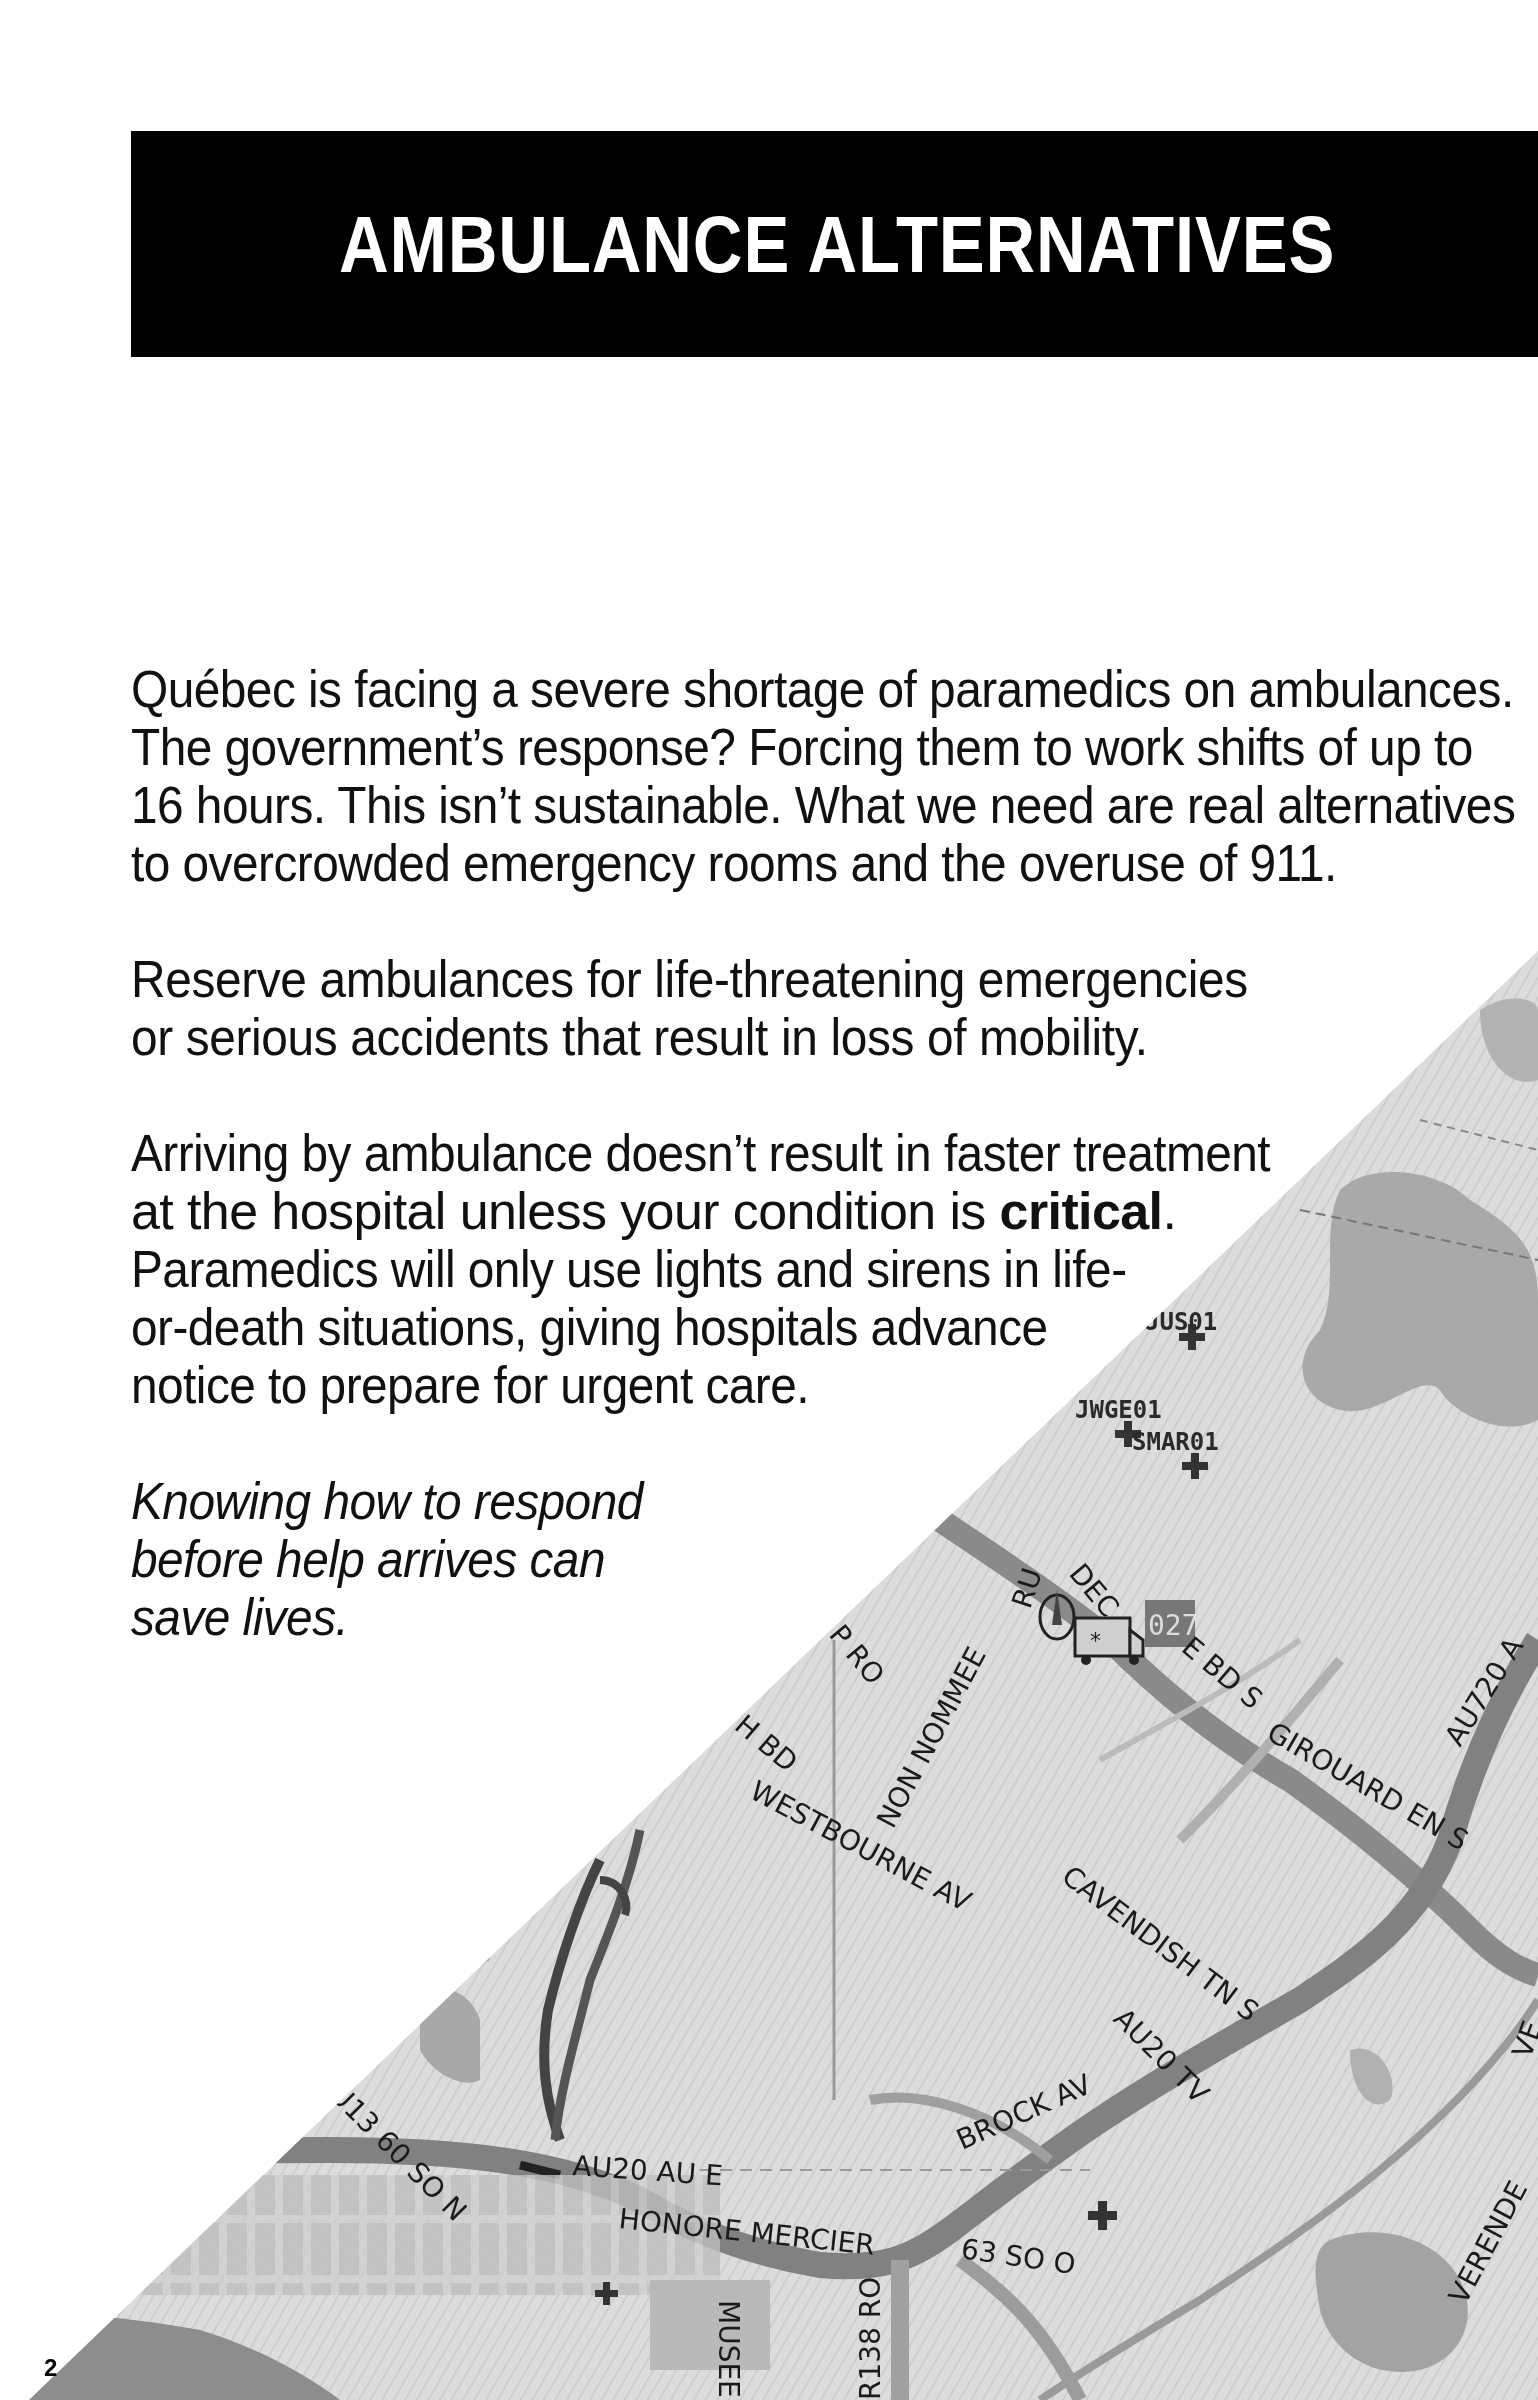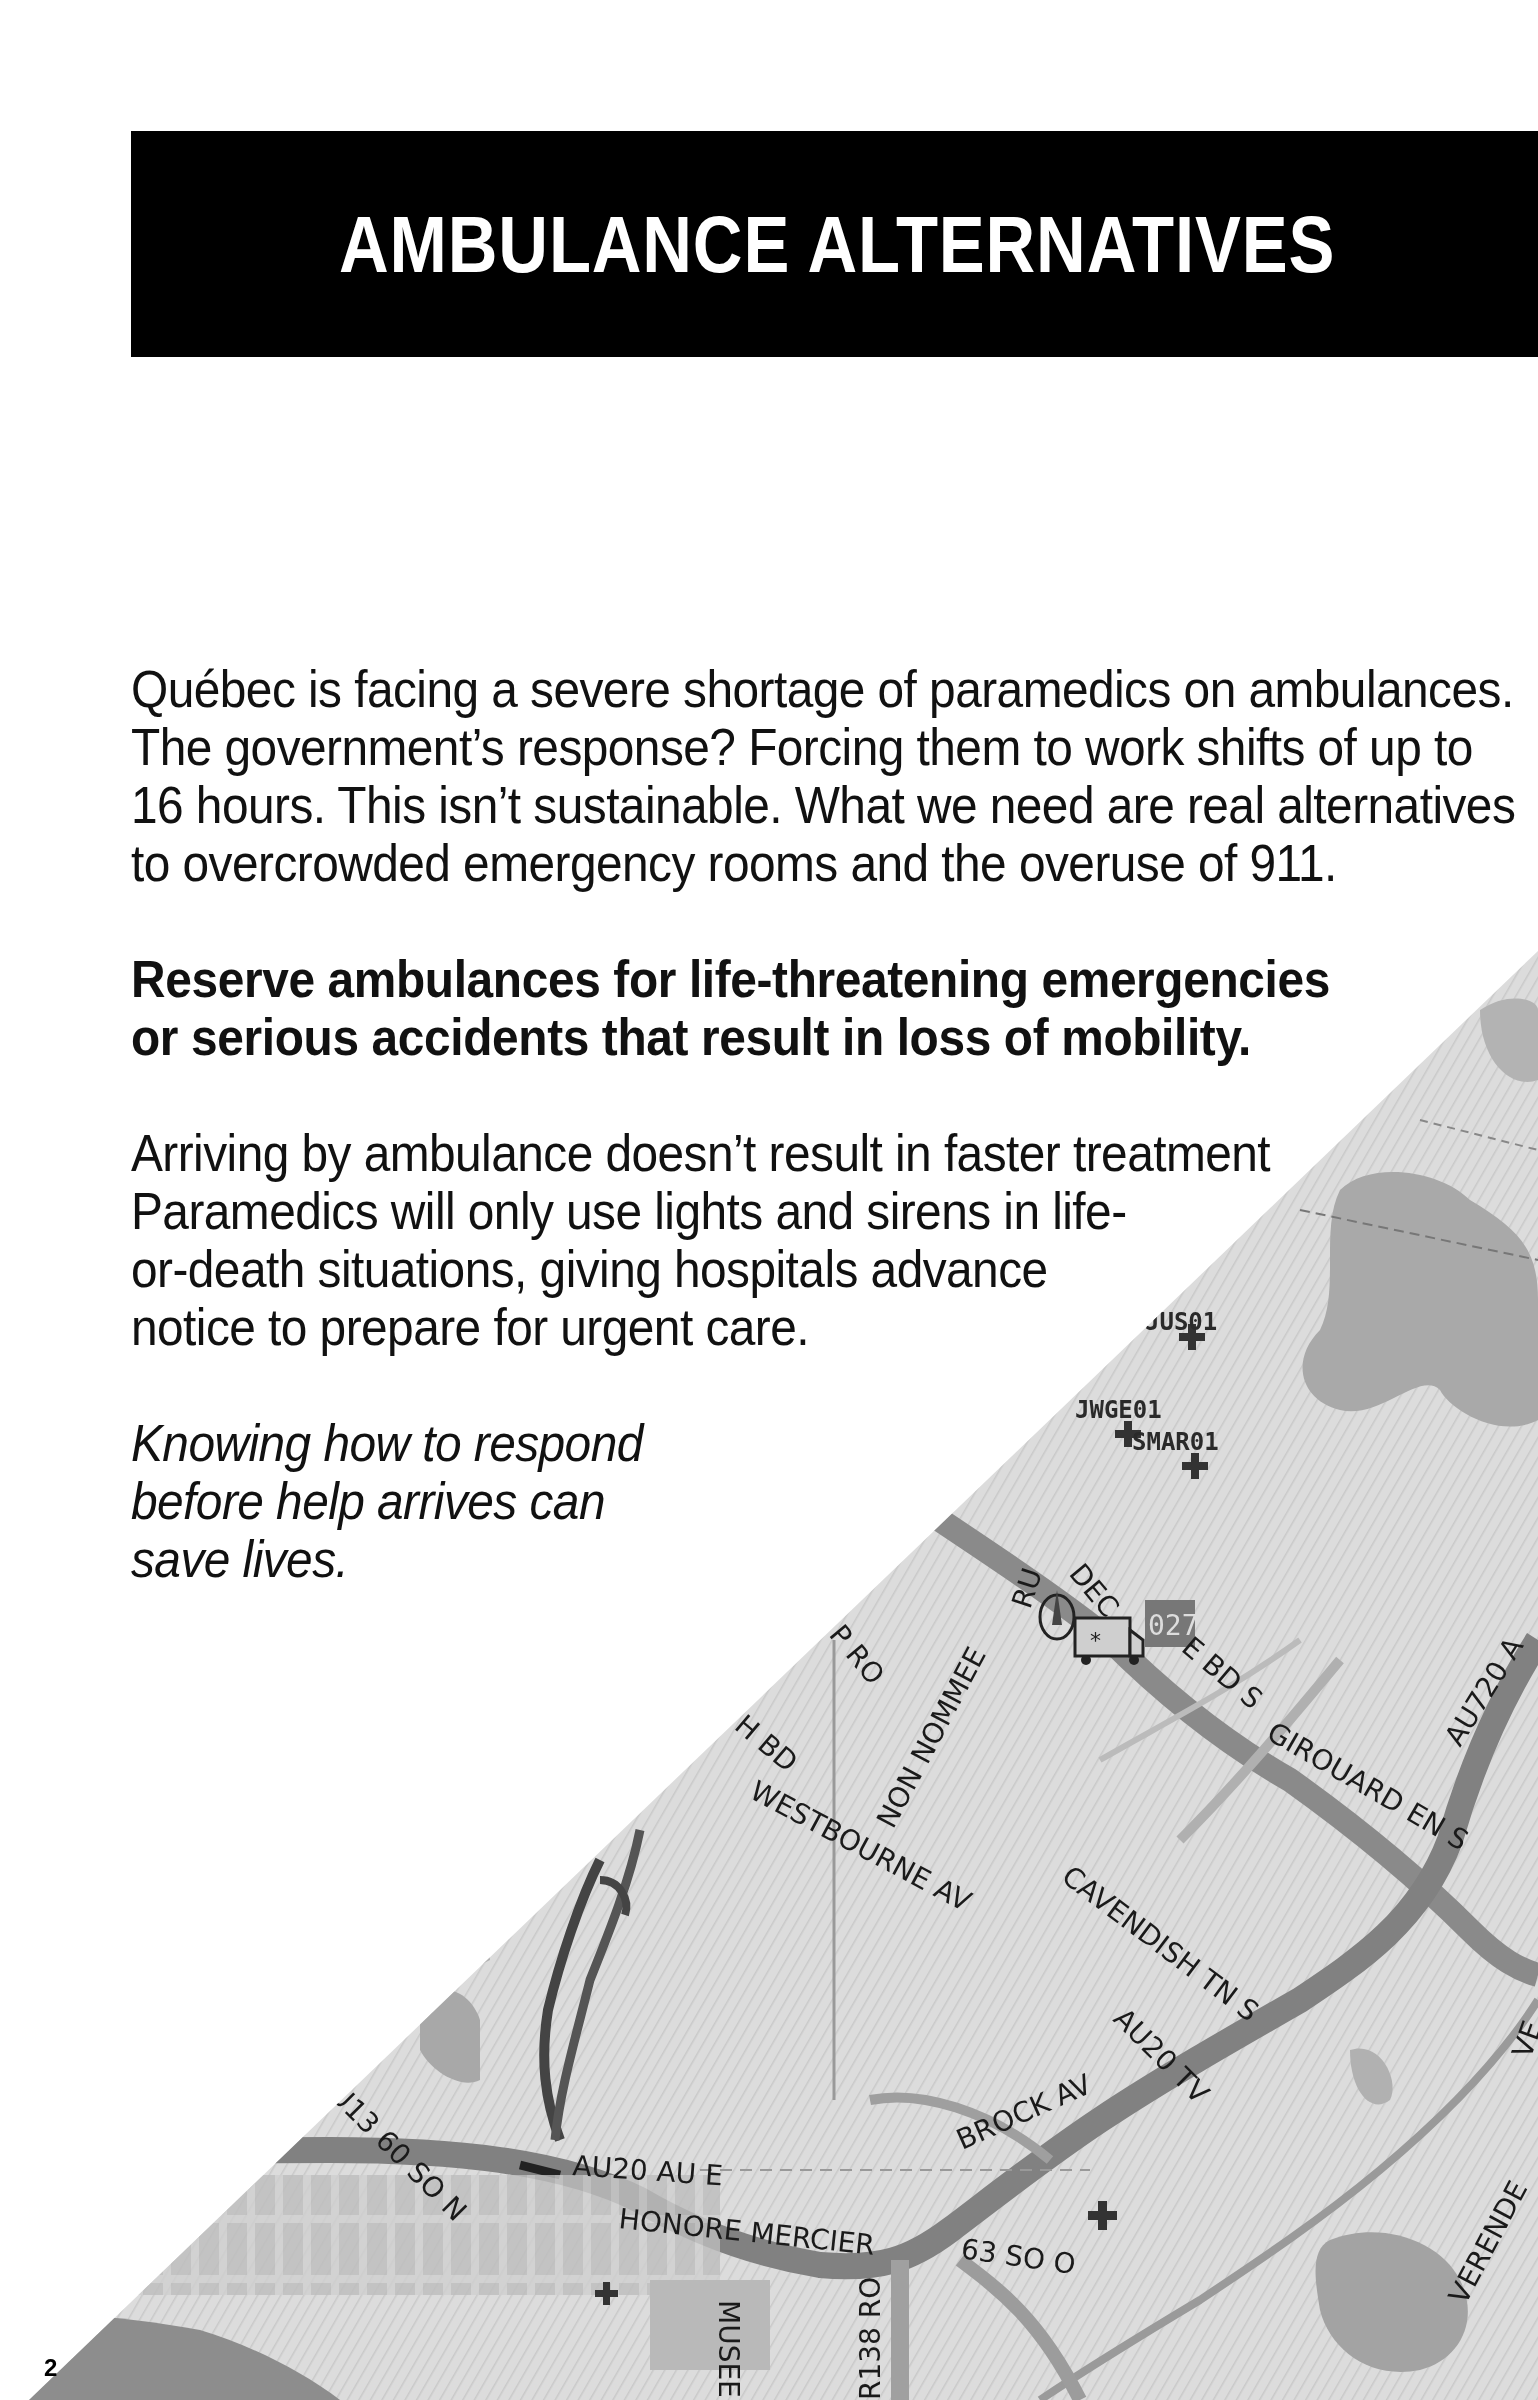--- a/index.html
+++ b/index.html
@@ -25,21 +25,21 @@
     font-size:80px; letter-spacing:1px; transform:scaleX(0.86); white-space:nowrap;
     line-height:1; margin-top:2px;
   }
   .content {
     position:absolute; left:131px; top:660px; width:1300px; z-index:2;
     font-size:52px; line-height:58px; letter-spacing:-0.6px;
   }
   .para { margin:0; white-space:nowrap; }
   .para .line { display:block; transform-origin:left center; }
   .p1 { }
-  .p2 { margin-top:58px; font-weight:700; letter-spacing:-0.4px; }
+  .p2 { margin-top:58px; font-weight:400; letter-spacing:-0.4px; }
   .p3 { margin-top:58px; }
   .p4 { margin-top:58px; }
   .p5 { margin-top:58px;font-style:italic; }
   .bold { font-weight:700; }
   .narrow .line { transform:scaleX(0.92); }
   .page-number {
     position:absolute; left:44px; top:2354px; z-index:3;
     font-weight:700; font-size:24px; color:#000;
   }
   .map-label { font-family:"DejaVu Sans", sans-serif; fill:#1a1a1a; }
@@ -159,20 +159,23 @@
     <span class="line">The government’s response? Forcing them to work shifts of up to</span>
     <span class="line">16 hours. This isn’t sustainable. What we need are real alternatives</span>
     <span class="line">to overcrowded emergency rooms and the overuse of 911.</span>
   </p>
   <p class="para p2 narrow">
     <span class="line">Reserve ambulances for life-threatening emergencies</span>
     <span class="line">or serious accidents that result in loss of mobility.</span>
   </p>
   <p class="para p3 narrow">
     <span class="line">Arriving by ambulance doesn’t result in faster treatment</span>
+    <span class="line" style="transform:none;">
+      <span>at the hospital unless your condition is </span><span class="bold">critical</span><span>.</span>
+    </span>
     <span class="line">Paramedics will only use lights and sirens in life-</span>
     <span class="line">or-death situations, giving hospitals advance</span>
     <span class="line">notice to prepare for urgent care.</span>
   </p>
   <p class="para p5 narrow">
     <span class="line">Knowing how to respond</span>
     <span class="line">before help arrives can</span>
     <span class="line">
       <span class="bold" style="font-weight:400;">save lives</span><span>.</span>
     </span>

